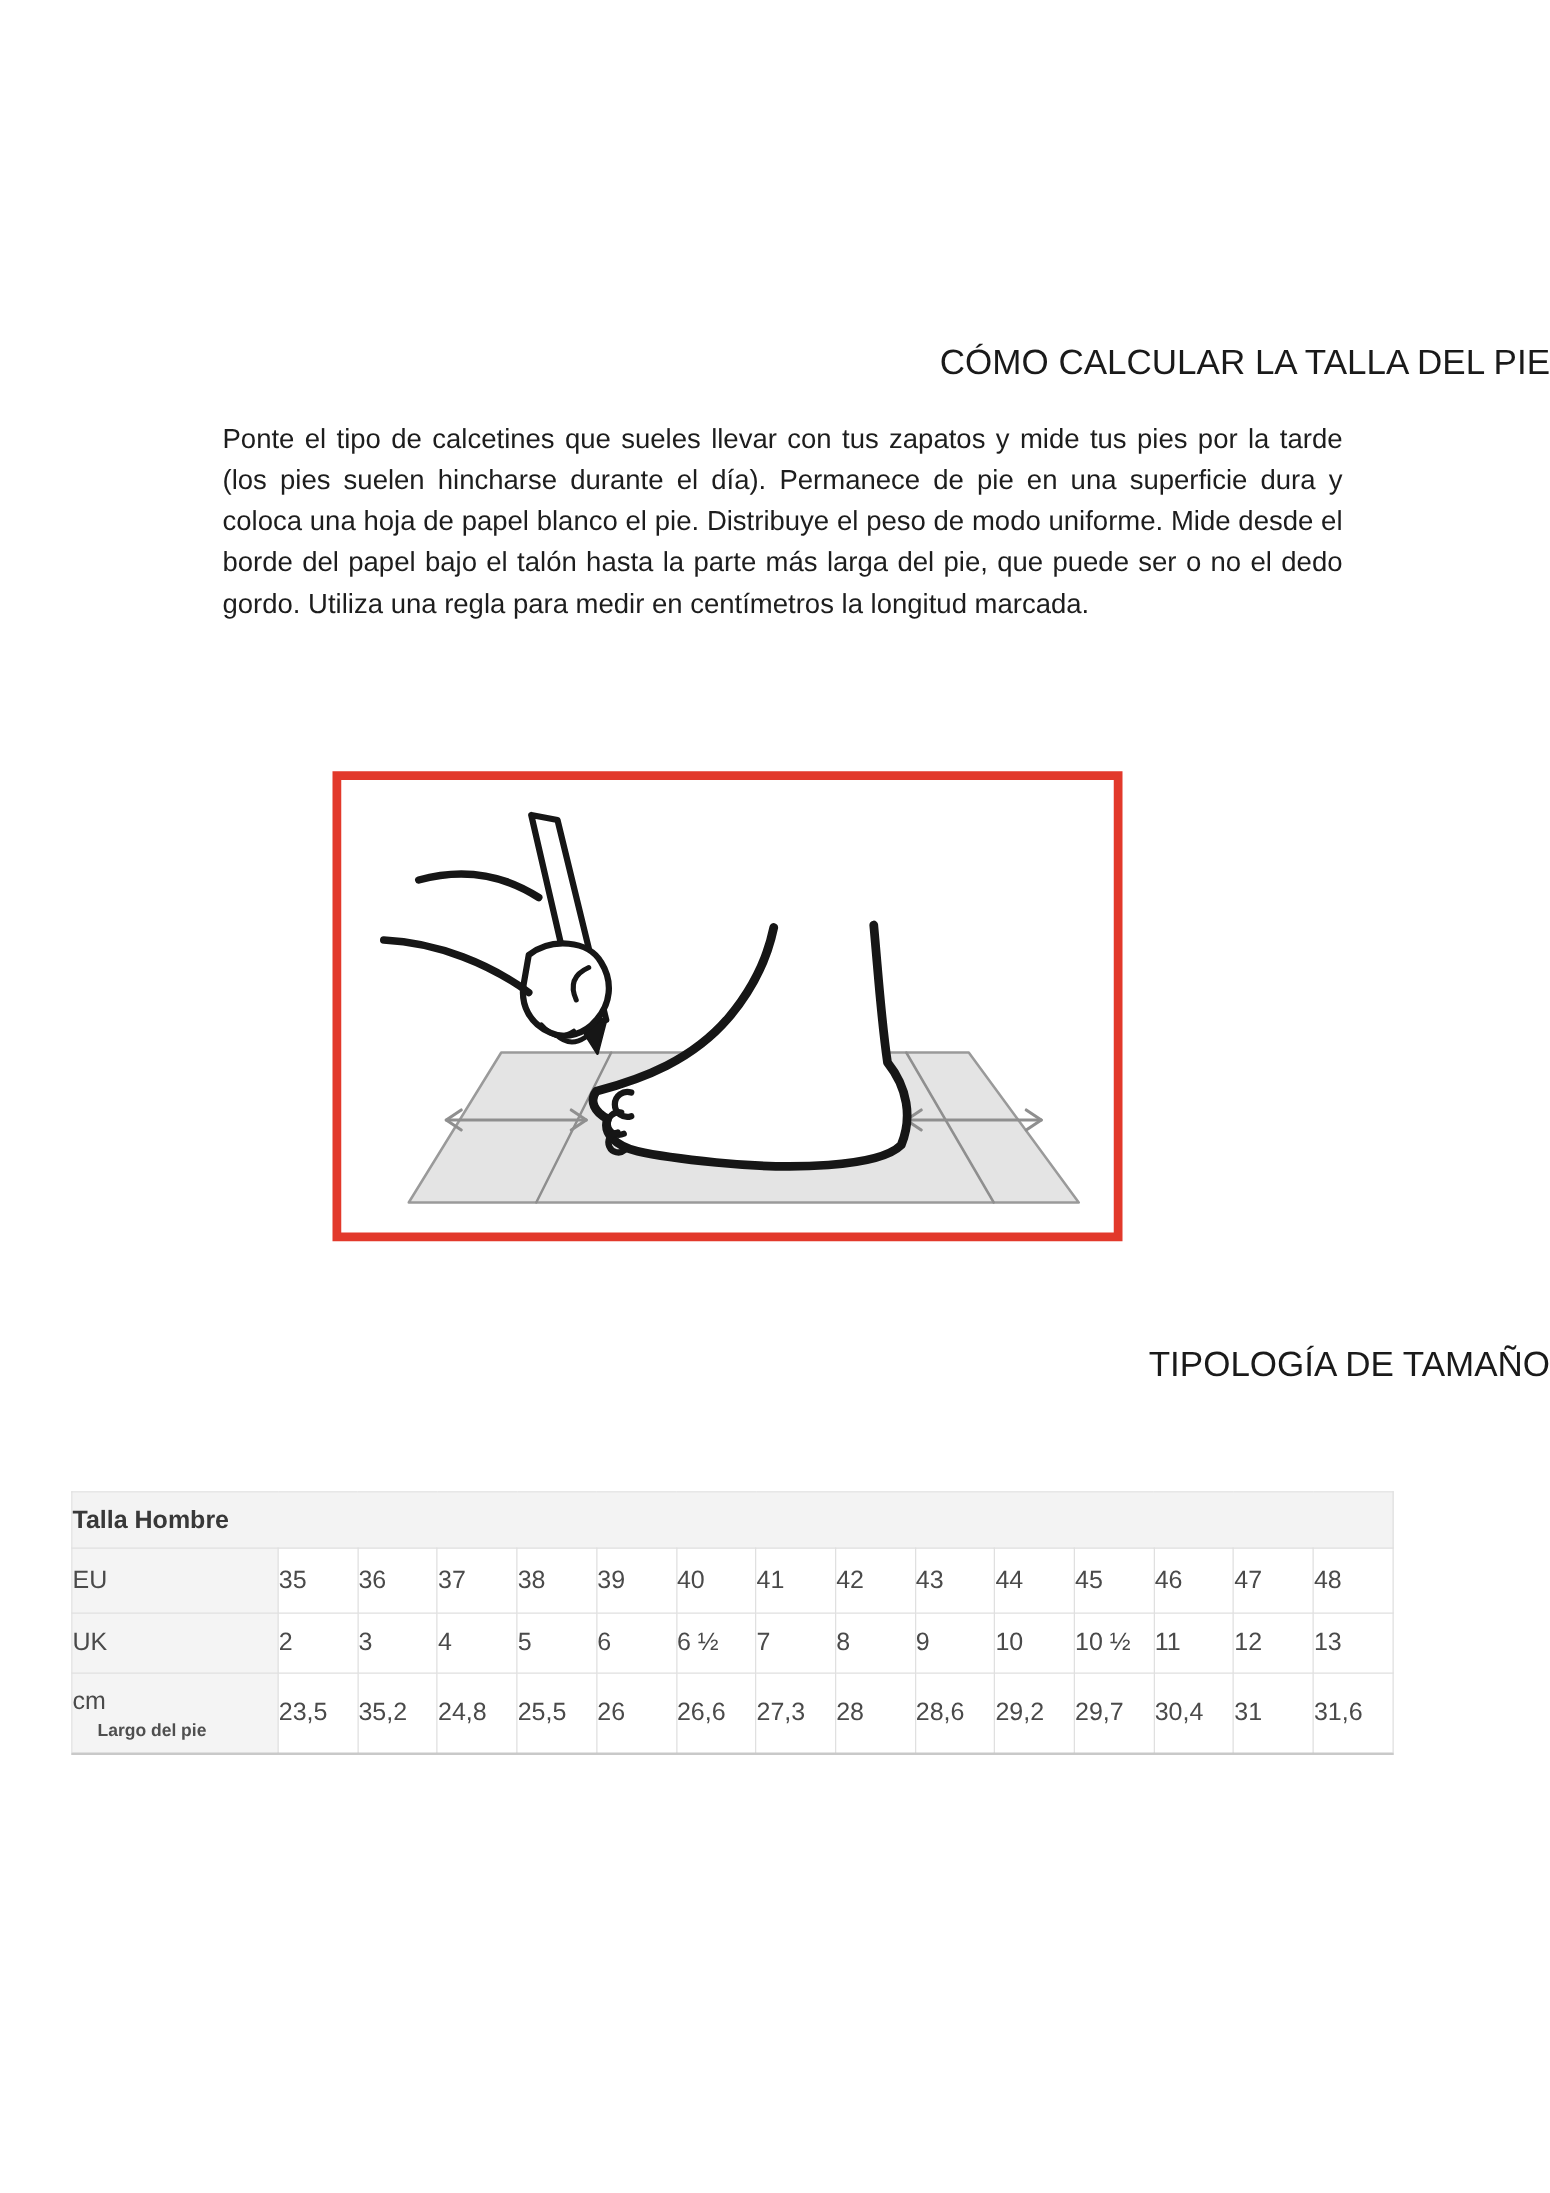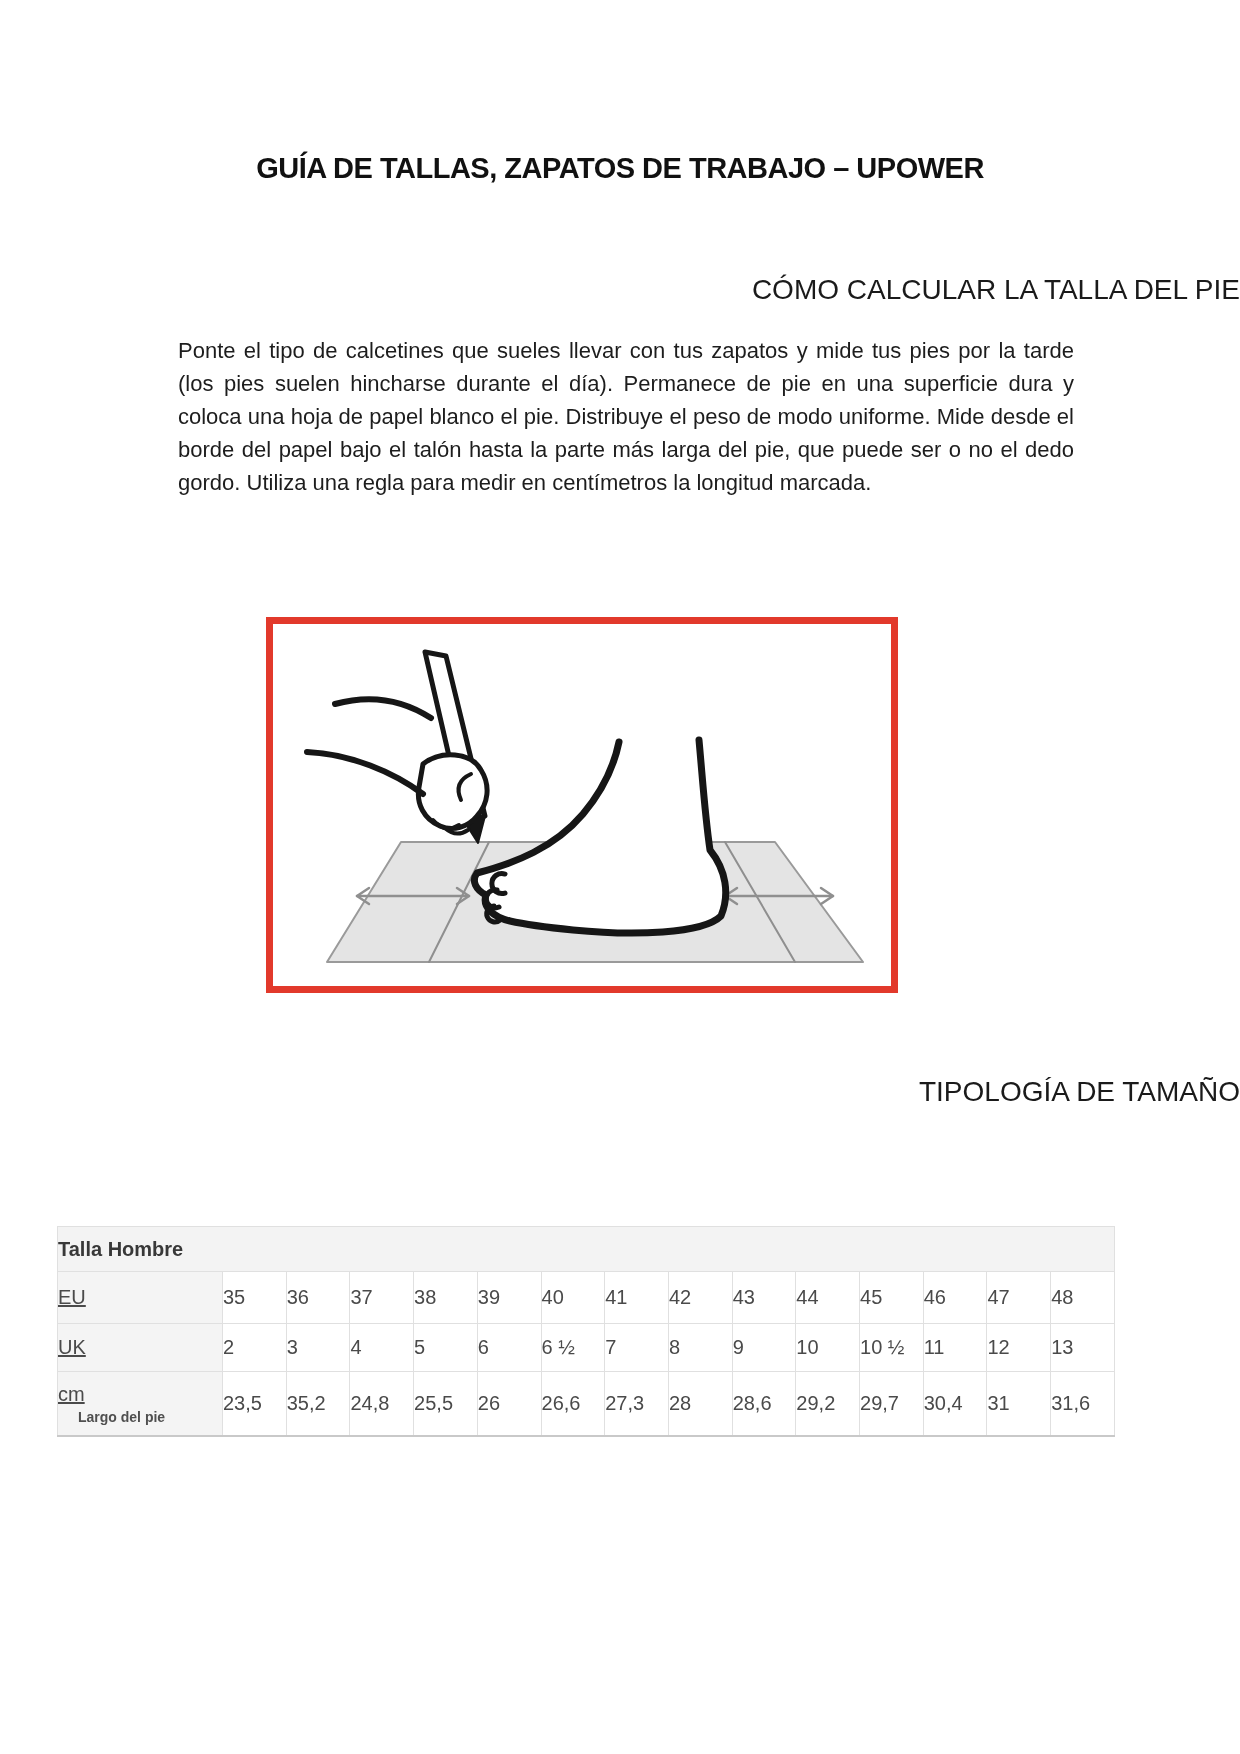--- a/index.html
+++ b/index.html
@@ -32,41 +32,40 @@
   .figure-box{
     position:absolute; left:266px; top:617px; width:632px; height:376px;
     border:7px solid #e2392b; box-sizing:border-box; background:#ffffff;
   }
   .figure-box svg{ display:block; width:618px; height:362px; }
 
   .size-table{
     position:absolute; left:57px; top:1193px; width:1058px;
     border-collapse:collapse; table-layout:fixed;
     font-size:20px; color:#4a4a4a; background:#ffffff;
-    border:1px solid #d9d9d9; border-bottom:2px solid #c9c9c9;margin-top:33px;
+    border:1px solid #d9d9d9; border-bottom:2px solid #c9c9c9;
   }
   .size-table th, .size-table td{ border:1px solid #e0e0e0; padding:0; }
   .table-title-cell{
     background:#f3f3f3; text-align:left; padding-left:18px;
     height:44px; font-size:20px; font-weight:700; color:#383838;
   }
   .label-cell{ background:#f4f4f4; text-align:left; padding-left:18px; }
   .val-cell{ text-align:left; background:#ffffff; }
   .size-table tbody tr:nth-child(1) td{ height:51px; }
   .size-table tbody tr:nth-child(2) td{ height:47px; }
   .size-table tbody tr:nth-child(3) td{ height:63px; }
-  .lbl{ font-size:20px; color:#4a4a4a;text-decoration:underline; }
+  .lbl{ font-size:20px; color:#4a4a4a; }
   .sublbl{ font-size:14px; font-weight:700; color:#4f4f4f; margin-top:3px;padding-left:20px; }
 </style>
 </head>
 <body>
 
 <div class="page">
 
-  <h1 class="doc-title">GUÍA DE TALLAS, ZAPATOS DE TRABAJO – UPOWER</h1>
 
   <h2 class="section-heading heading-calculate">CÓMO CALCULAR LA TALLA DEL PIE</h2>
 
   <p class="instructions">Ponte el tipo de calcetines que sueles llevar con tus zapatos y mide tus pies por la tarde (los pies suelen hincharse durante el día). Permanece de pie en una superficie dura y coloca una hoja de papel blanco el pie. Distribuye el peso de modo uniforme. Mide desde el borde del papel bajo el talón hasta la parte más larga del pie, que puede ser o no el dedo gordo. Utiliza una regla para medir en centímetros la longitud marcada.</p>
 
   <div class="figure-box">
     <svg viewBox="0 0 618 362" fill="none" stroke-linecap="round" stroke-linejoin="round">
 
       <g>
         <polygon points="128,218 502,218 590,338 54,338" fill="#e4e4e4" stroke="#9a9a9a" stroke-width="2"></polygon>

